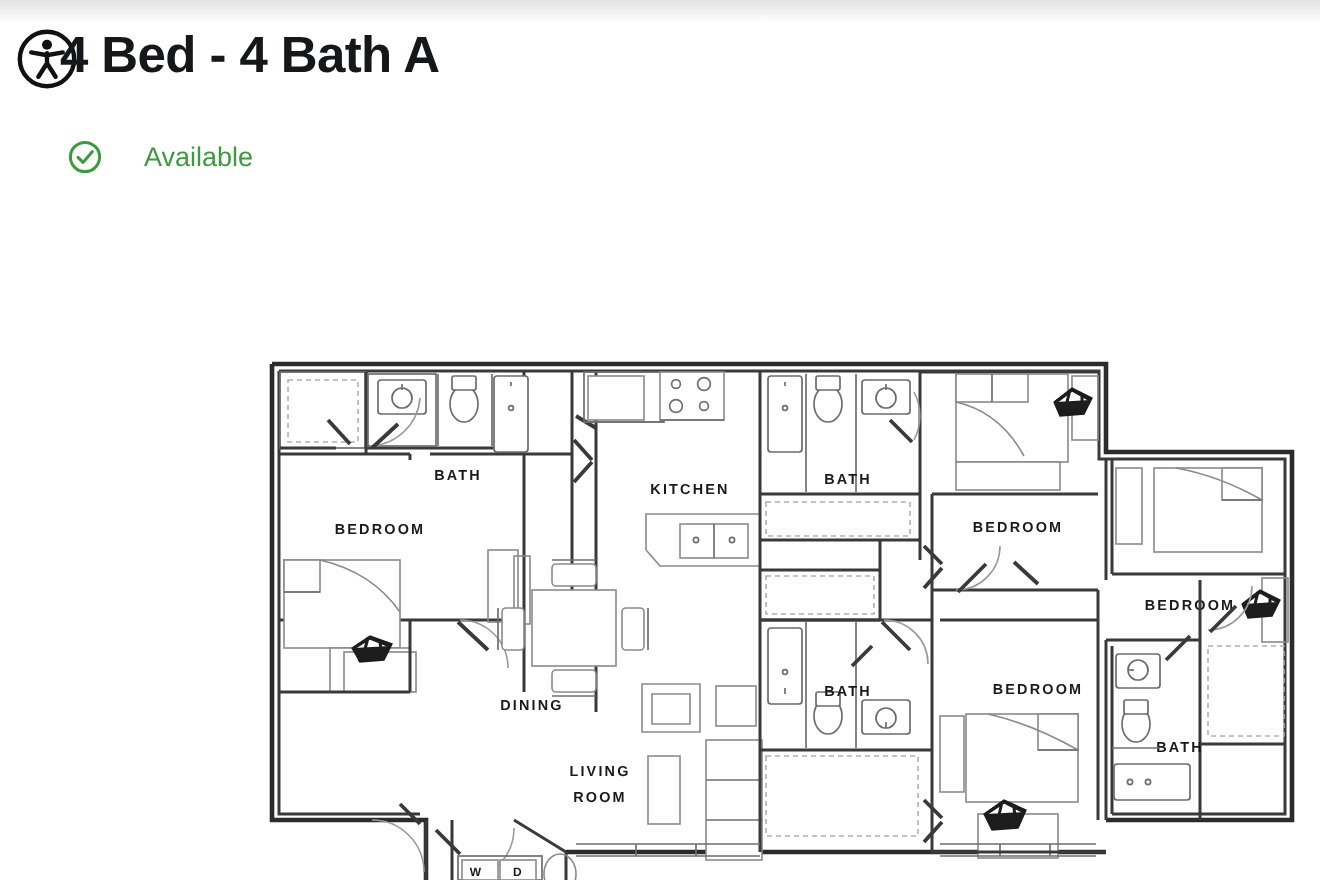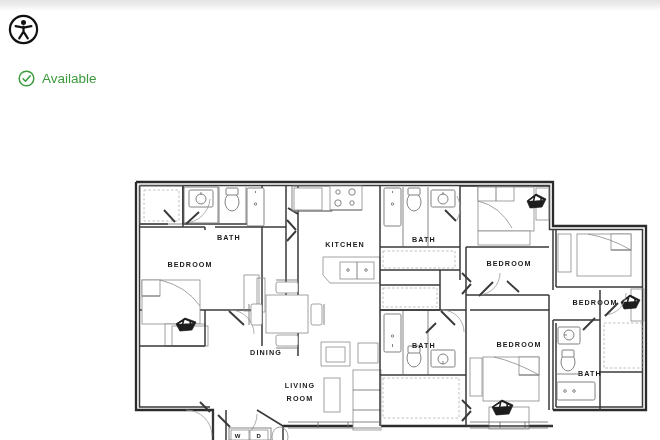--- a/index.html
+++ b/index.html
@@ -44,25 +44,25 @@
     font-family: "Liberation Sans", sans-serif;
     font-weight: bold;
     font-size: 25.5px;
     letter-spacing: -0.3px;
     color: #16171a;
     white-space: nowrap;
     line-height: 34px;
   }
   #status-row {
     position: absolute;
-    left: 18px;
+    left: 34px;
     top: 70px;
     display: flex;
     align-items: center;
-    gap: 7px;
+    gap: 21px;
   }
   #status-row .check-icon { width: 17px; height: 17px; display: block; }
   #status-label {
     font-family: "Liberation Sans", sans-serif;
     font-size: 13.5px;
     color: #3c9b3c;
     line-height: 17px;
     white-space: nowrap;
   }
   #floorplan-wrap {
@@ -105,20 +105,21 @@
 
   <div id="top-shadow"></div>
 
   <div id="header">
     <svg id="access-icon" viewBox="0 0 31 31">
       <circle cx="15.5" cy="15.5" r="13.6" fill="#ffffff" stroke="#111111" stroke-width="2.2"></circle>
       <circle cx="15.5" cy="8.4" r="2.5" fill="#111111"></circle>
       <path d="M7.6 12.2 L15.5 13.6 L23.4 12.2" fill="none" stroke="#111111" stroke-width="2.2" stroke-linecap="round"></path>
       <path d="M15.5 12.6 L15.5 17.6 L11.2 24.4 M15.5 17.6 L19.8 24.4" fill="none" stroke="#111111" stroke-width="2.2" stroke-linecap="round" stroke-linejoin="round"></path>
     </svg>
+    <div id="plan-title">4 Bed - 4 Bath A</div>
   </div>
 
   <div id="status-row">
     <svg class="check-icon" viewBox="0 0 17 17">
       <circle cx="8.5" cy="8.5" r="7.3" fill="none" stroke="#3c9b3c" stroke-width="1.5"></circle>
       <path d="M5 8.7 L7.5 11.2 L12.2 5.8" fill="none" stroke="#3c9b3c" stroke-width="1.5" stroke-linecap="round" stroke-linejoin="round"></path>
     </svg>
     <span id="status-label">Available</span>
   </div>
 

